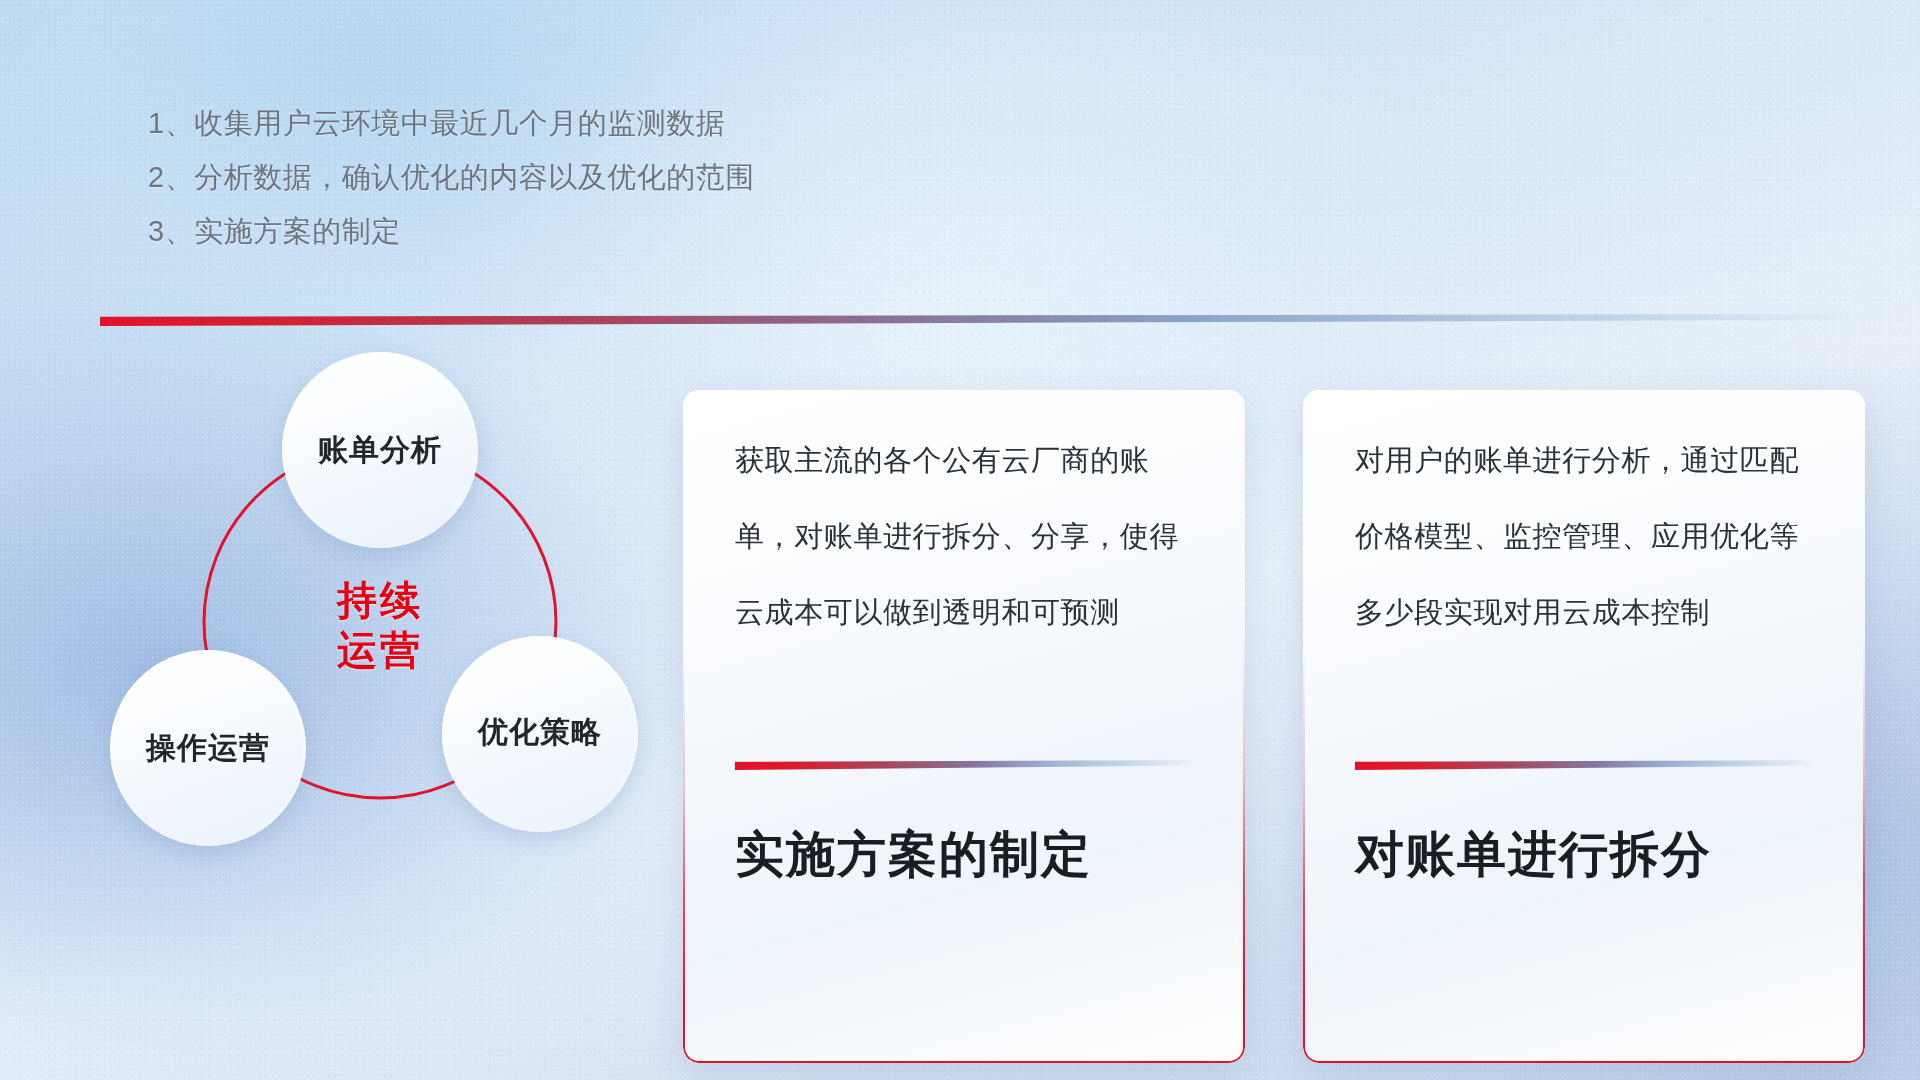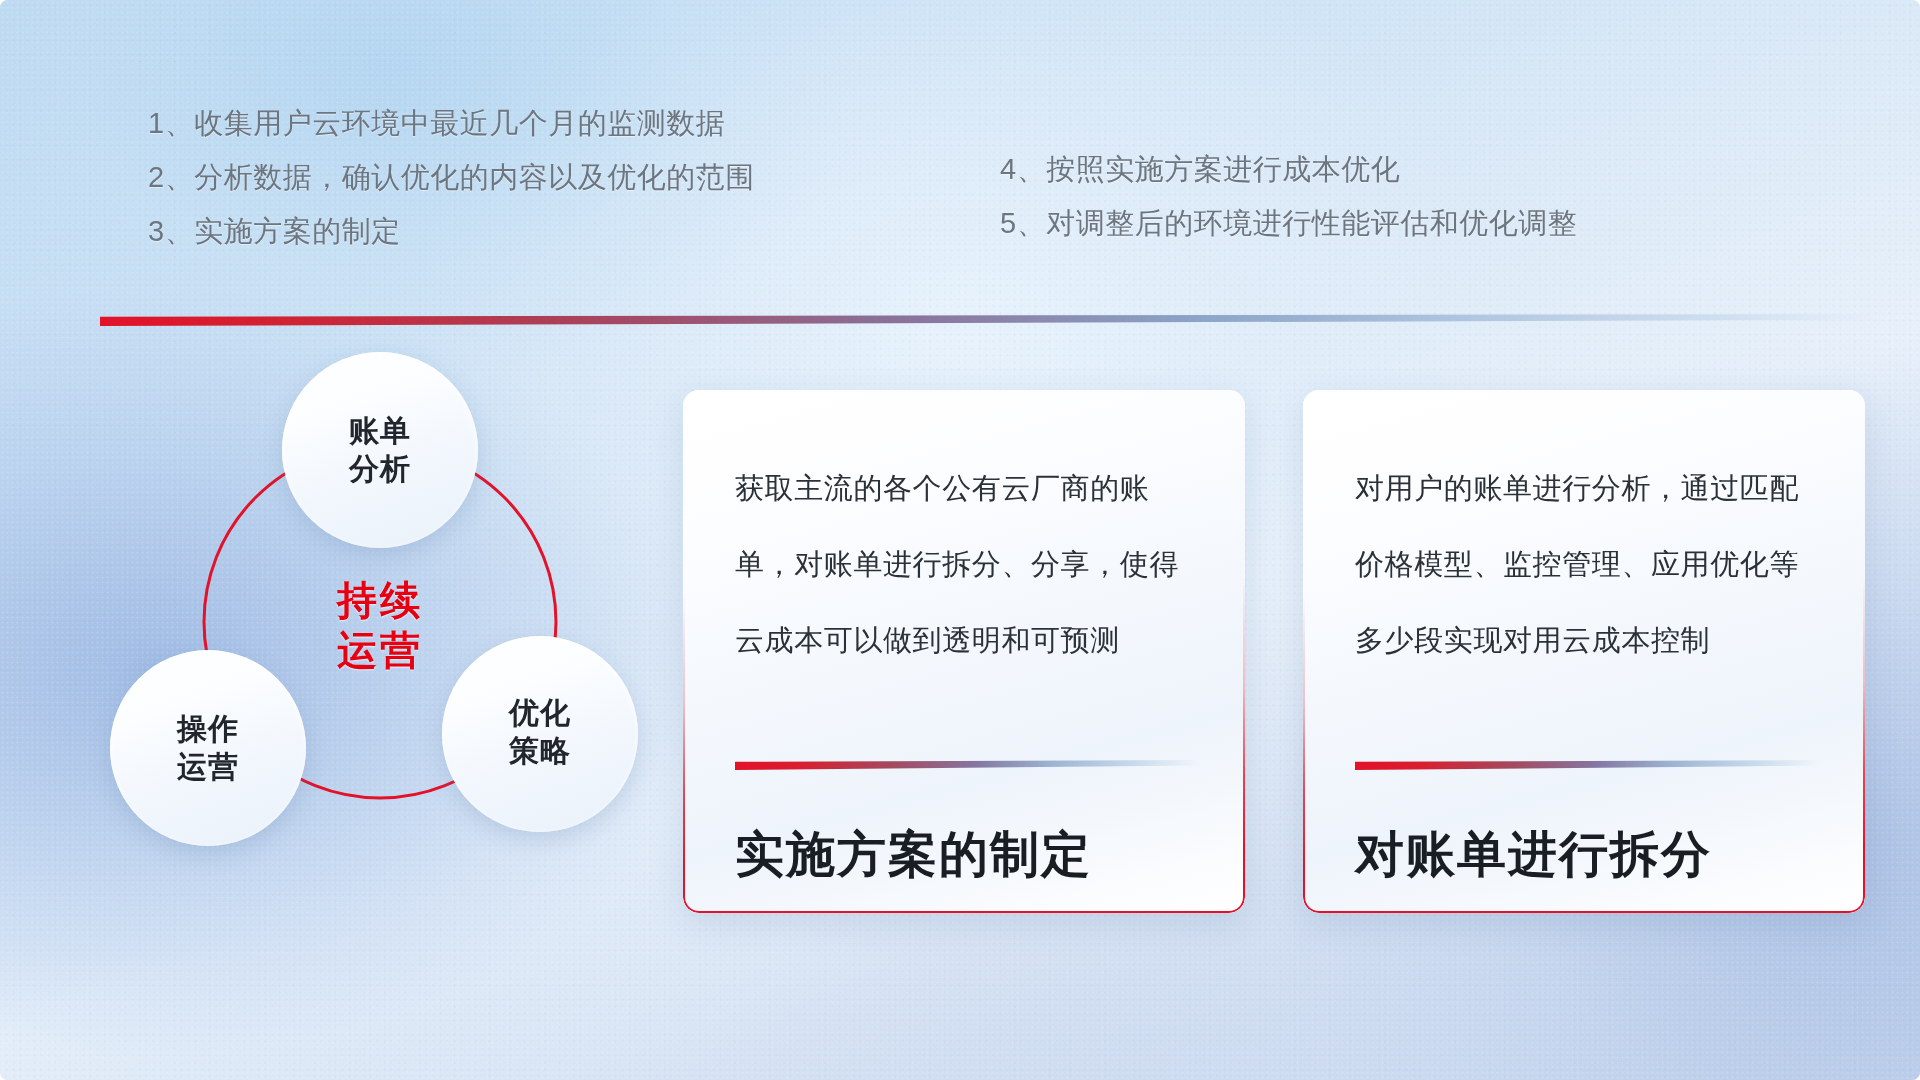--- a/index.html
+++ b/index.html
@@ -10,21 +10,20 @@
     overflow: hidden;
     font-family: "Liberation Sans", "DejaVu Sans", sans-serif;
   }
 
   #stage {
     position: relative;
     width: 1920px;
     height: 1080px;
     overflow: hidden;
     background: #e5e5e5;
-    border-radius: 8px;
   }
 
   
   .bg-layer { position: absolute; inset: 0; pointer-events: none; }
 
   .bg-base {
     background:
       linear-gradient(160deg,
         #bcd9f1 0%,
         #c8e0f4 18%,
@@ -121,21 +120,20 @@
     top: 352px;
     width: 560px;
     height: 620px;
   }
   #venn svg { position: absolute; inset: 0; width: 100%; height: 100%; }
 
   .node-circle {
     position: absolute;
     border-radius: 50%;
     display: flex;
-    flex-direction: column;
     align-items: center;
     justify-content: center;
     background: linear-gradient(160deg,
       #ffffff 0%, #fbfdff 30%, #f2f7fd 60%, #e9f1fa 100%);
     box-shadow:
       0 8px 22px rgba(90,125,170,.22),
       inset 0 2px 6px rgba(255,255,255,.95);
   }
   .node-circle .node-label {
     color: #20262c;
@@ -167,23 +165,23 @@
     font-weight: 800;
     line-height: 50px;
     letter-spacing: 3px;
     text-shadow: 0 1px 2px rgba(255,255,255,.7);
   }
 
   
   .card {
     position: absolute;
     top: 390px;
-    height: 523px;
+    height: 673px;
     border-radius: 16px;
-    padding: 60px 52px 0 52px;
+    padding: 32px 52px 0 52px;
     background: linear-gradient(165deg,
       #ffffff 0%,
       #fcfdff 22%,
       #f4f8fd 48%,
       #eef4fb 70%,
       #ffffff 100%);
     box-shadow:
       0 10px 34px rgba(86,120,165,.18),
       inset 0 1px 0 rgba(255,255,255,.9);
     overflow: hidden;
@@ -261,24 +259,20 @@
   <div class="bg-layer bg-blob-4"></div>
   <div class="bg-layer bg-blob-5"></div>
   <div class="bg-layer bg-noise"></div>
 
   <div class="list-col" id="list-left">
     <div class="list-item">1、收集用户云环境中最近几个月的监测数据</div>
     <div class="list-item">2、分析数据，确认优化的内容以及优化的范围</div>
     <div class="list-item">3、实施方案的制定</div>
   </div>
 
-  <div class="list-col" id="list-right">
-    <div class="list-item">4、按照实施方案进行成本优化</div>
-    <div class="list-item">5、对调整后的环境进行性能评估和优化调整</div>
-  </div>
 
   <div id="divider">
     <span class="bar"></span>
   </div>
 
   <div id="venn">
     <svg viewBox="0 0 560 620">
       <circle cx="284" cy="270" r="176" fill="none" stroke="#e3122a" stroke-width="3"></circle>
       <line x1="284" y1="98" x2="284" y2="128" stroke="#e3122a" stroke-width="2" opacity=".55"></line>
       <line x1="112" y1="404" x2="112" y2="432" stroke="#e3122a" stroke-width="2" opacity=".55"></line>

